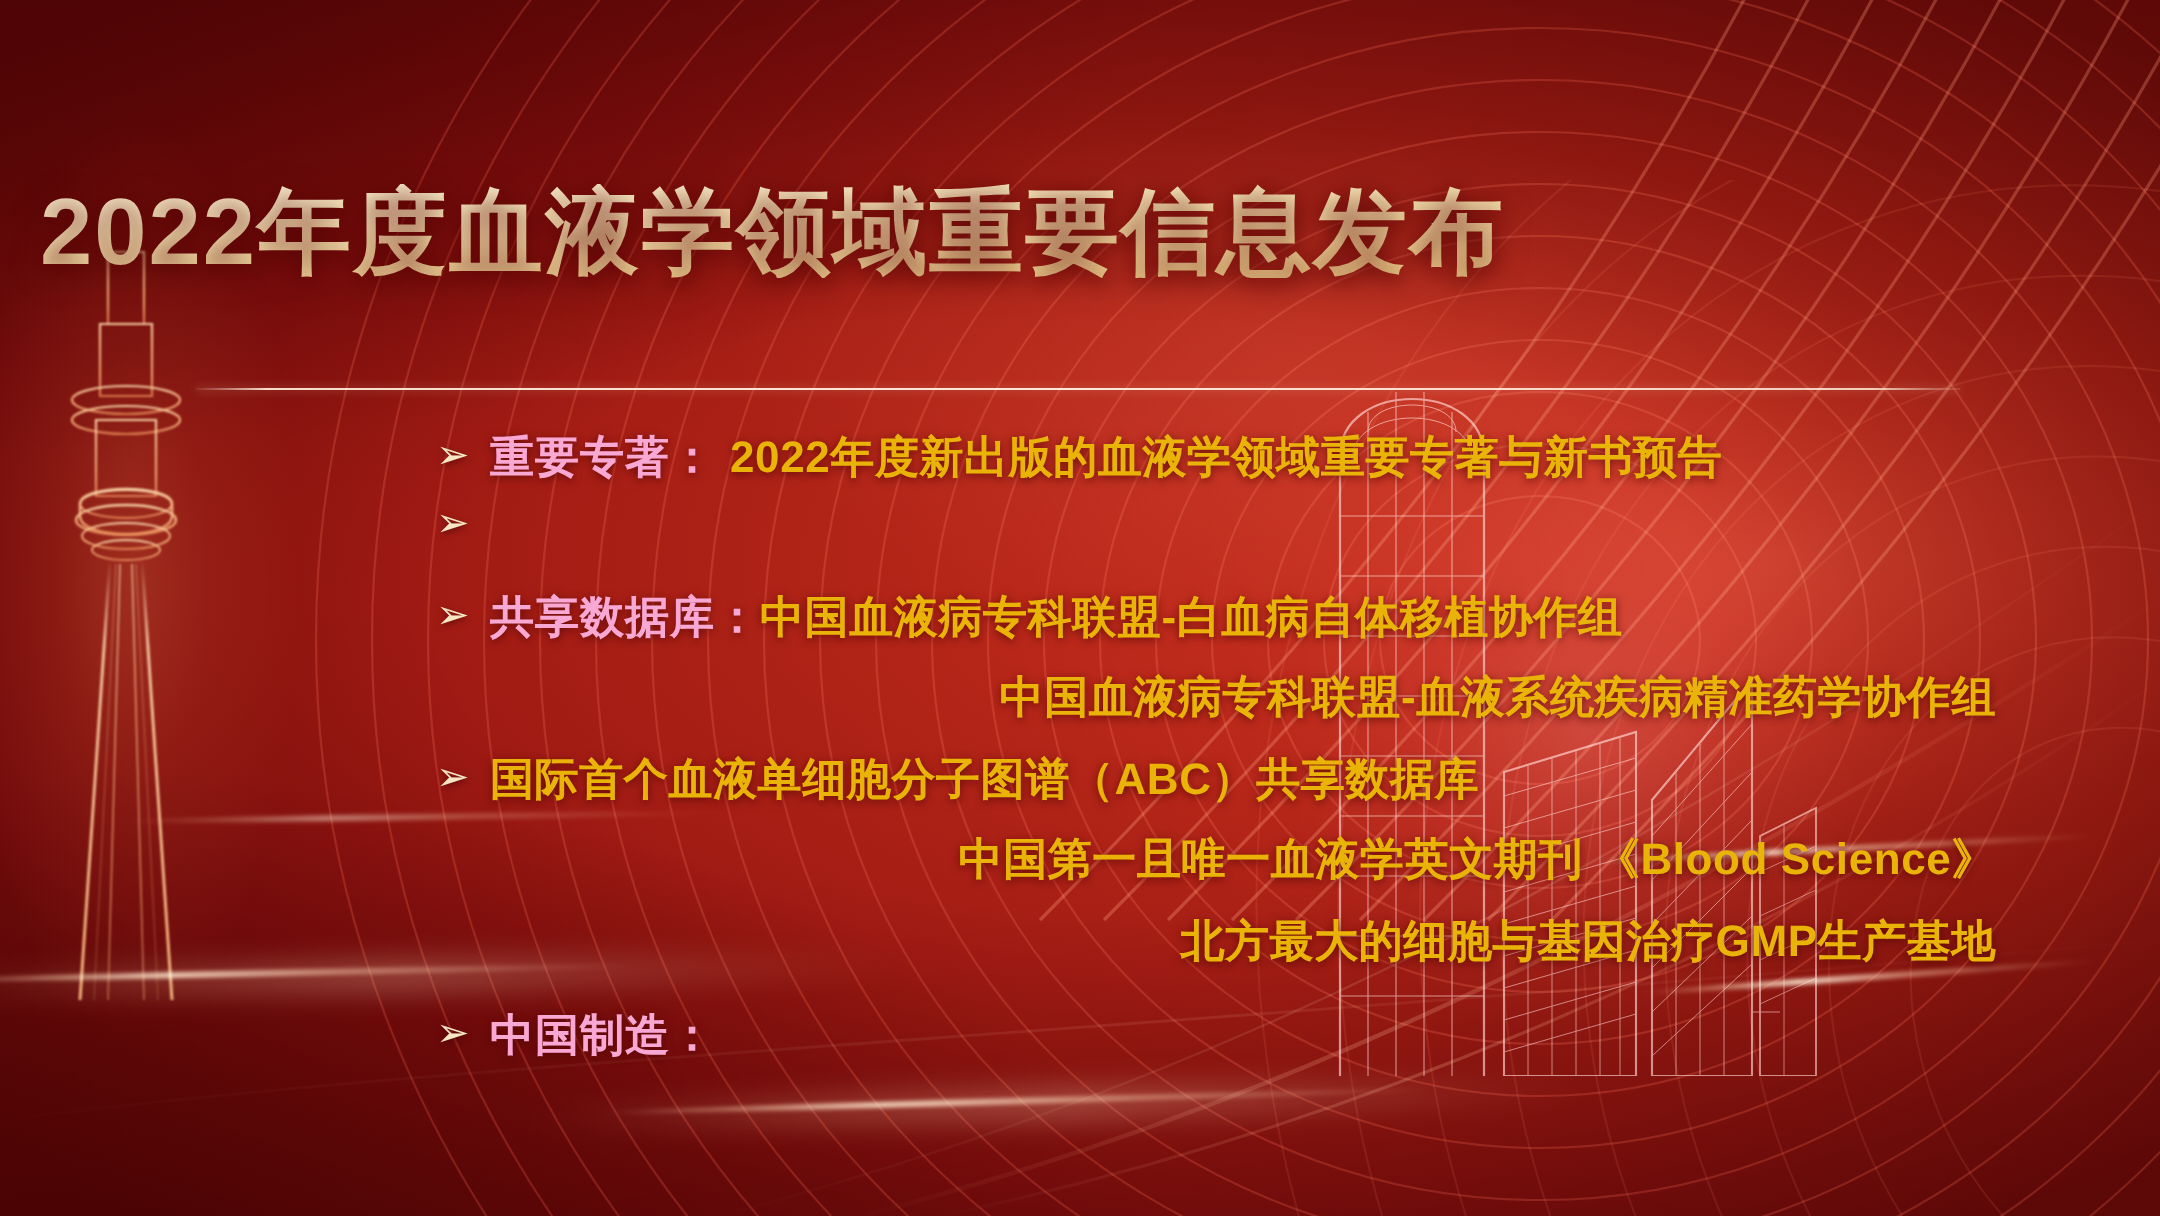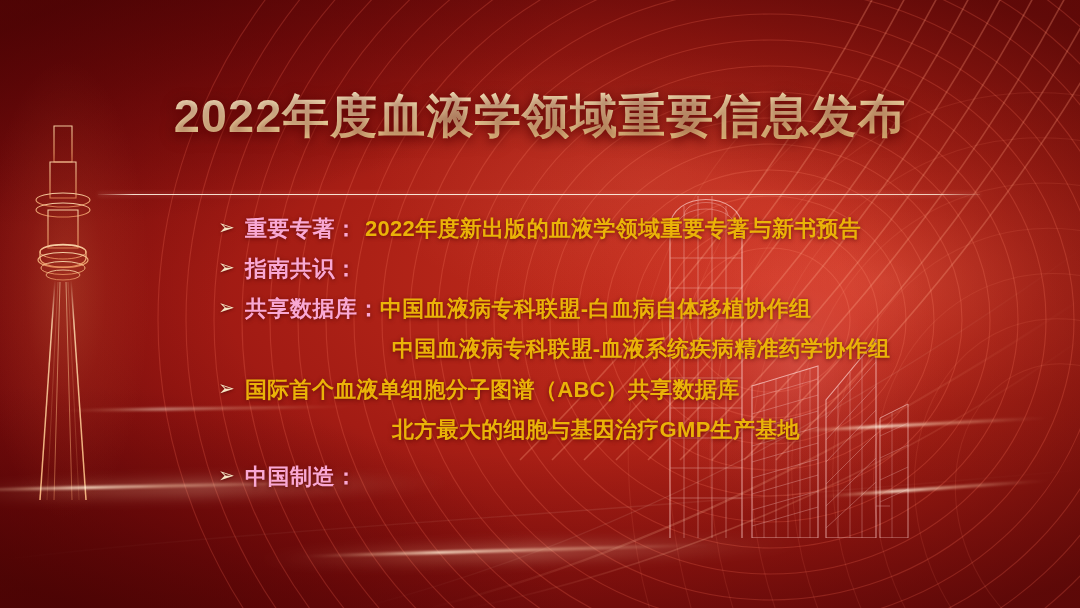--- a/index.html
+++ b/index.html
@@ -122,32 +122,33 @@
     width:320px;height:340px;
     background:radial-gradient(48% 46% at 48% 55%,
       rgba(255,170,170,.20) 0%, rgba(255,140,140,.07) 52%, rgba(255,130,130,0) 100%);
   }
 
   
   .content{position:absolute;inset:0;}
 
   .title{
     position:absolute;left:0;right:0;top:92px;
-    text-align:center;
+    text-align:left;
     font-size:47px;
     font-weight:700;
     letter-spacing:1px;
     line-height:1;
     color:#f7e2ac;
     background:linear-gradient(178deg,#fdf4d8 0%,#f8e6b2 38%,#f0d291 72%,#e7c179 100%);
     -webkit-background-clip:text;background-clip:text;
     -webkit-text-fill-color:transparent;
     text-shadow:0 2px 10px rgba(90,6,6,.55);
     filter:drop-shadow(0 2px 6px rgba(80,4,4,.5));
     white-space:nowrap;
+    padding-left:20px;
   }
 
   .divider{
     position:absolute;left:98px;top:194px;
     width:882px;height:1px;
     background:linear-gradient(90deg,
       rgba(255,225,200,.10) 0%,
       rgba(255,238,220,.92) 4%,
       rgba(255,242,226,.95) 50%,
       rgba(255,236,216,.85) 95%,
@@ -159,21 +160,21 @@
     position:absolute;left:218px;top:214px;
     width:780px;
   }
 
   .row{
     position:relative;
     display:flex;
     align-items:baseline;
     height:40px;
   }
-  .row.sub{height:41px;}
+  .row.sub{height:41px;justify-content:flex-end;}
 
   .marker{
     width:27px;flex:0 0 27px;
     font-size:20px;line-height:1;
     color:#f6e6c4;
     transform:translateY(-2px);
     text-shadow:0 1px 3px rgba(70,4,4,.7);
   }
   .marker.empty{visibility:hidden;}
 
@@ -437,39 +438,42 @@
     <div class="list">
 
       <div class="row">
         <span class="marker">➢</span>
         <span class="label">重要专著：</span>
         <span class="body">2022年度新出版的血液学领域重要专著与新书预告</span>
       </div>
 
       <div class="row">
         <span class="marker">➢</span>
-        <span class="label">指南共识：</span>
       </div>
 
       <div class="row">
         <span class="marker">➢</span>
         <span class="label">共享数据库：</span>
         <span class="body">中国血液病专科联盟-白血病自体移植协作组</span>
       </div>
       <div class="row sub">
         <span class="marker empty">​</span>
         <span class="body">中国血液病专科联盟-血液系统疾病精准药学协作组</span>
       </div>
 
       <div class="row">
         <span class="marker">➢</span>
         <span class="body">国际首个血液单细胞分子图谱（ABC）共享数据库</span>
       </div>
       <div class="row sub">
         <span class="marker empty">​</span>
+        <span class="body en">中国第一且唯一血液学英文期刊 《Blood Science》</span>
+      </div>
+      <div class="row sub">
+        <span class="marker empty">​</span>
         <span class="body">北方最大的细胞与基因治疗GMP生产基地</span>
       </div>
 
       <div class="row" style="margin-top:6px;">
         <span class="marker">➢</span>
         <span class="label">中国制造：</span>
       </div>
 
     </div>
   </div>

